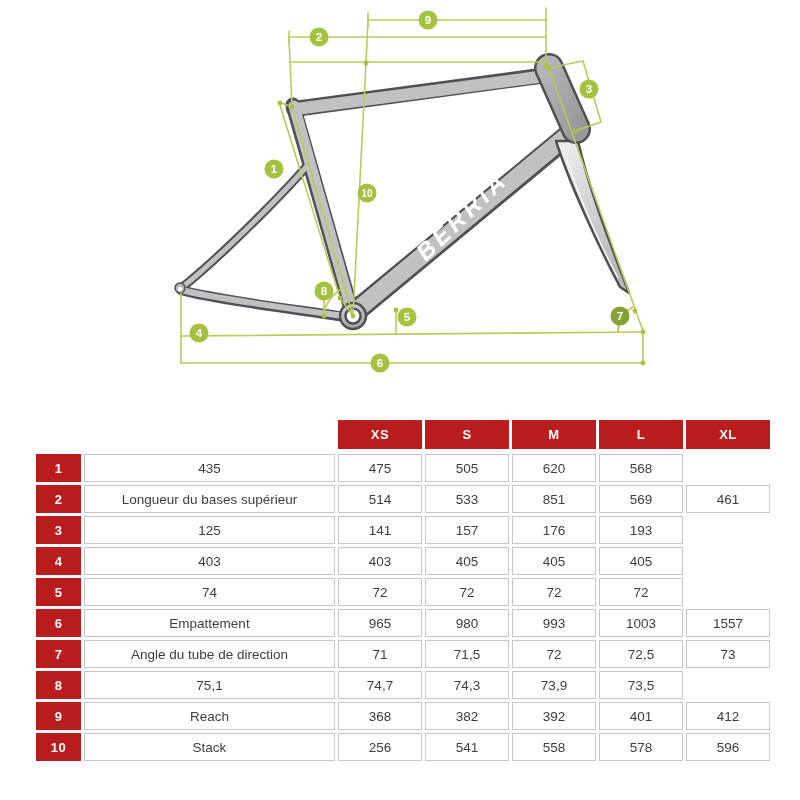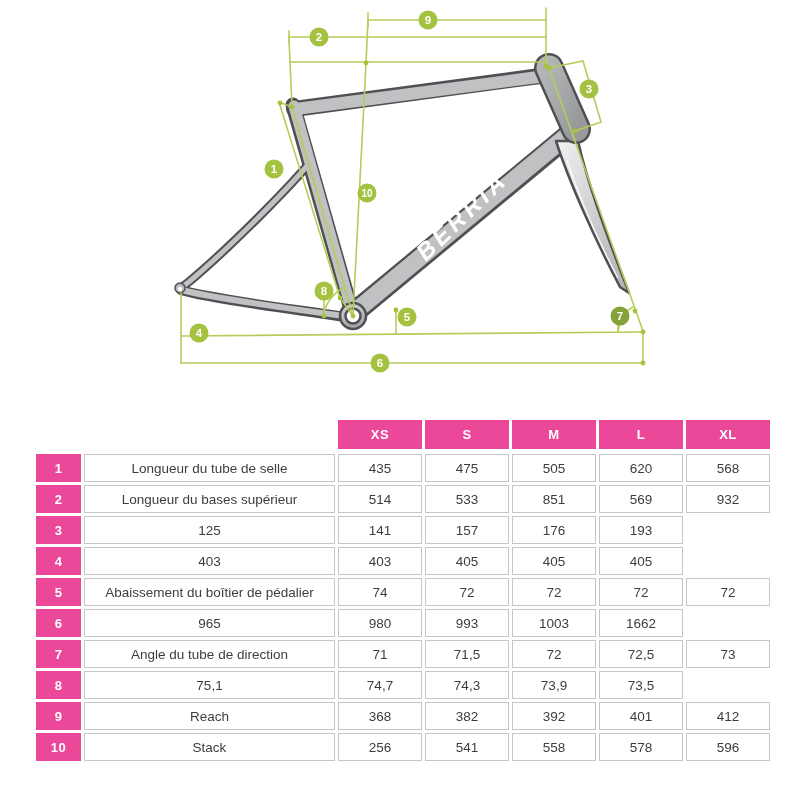--- a/index.html
+++ b/index.html
@@ -6,21 +6,21 @@
   body{
     width:800px;height:800px;background:#ffffff;position:relative;overflow:hidden;
     font-family:"Liberation Sans",sans-serif;
   }
   .diagram{position:absolute;top:0;left:0;}
   .geo-table{position:absolute;top:420px;left:36px;width:734px;}
   .thead,.trow{display:grid;grid-template-columns:45px 251px repeat(5,1fr);column-gap:3px;}
   .thead{height:29px;margin-bottom:5px;}
   .trow{height:28px;margin-bottom:3px;}
   .hcell,.ncell{
-    background:#ec4899;color:#ffffff;font-weight:bold;font-size:13px;letter-spacing:.5px;
+    background:#b91c1c;color:#ffffff;font-weight:bold;font-size:13px;letter-spacing:.5px;
     display:flex;align-items:center;justify-content:center;
   }
   .spacer{background:transparent;}
   .lcell,.vcell{
     background:#ffffff;border:1px solid #c6c6c6;color:#3d3d3d;font-size:13.5px;
     display:flex;align-items:center;justify-content:center;white-space:nowrap;
   }
   svg text.callout-num{fill:#ffffff;font-weight:bold;font-family:"Liberation Sans",sans-serif;}
   svg text.brand{
     fill:#ffffff;font-weight:bold;font-style:italic;font-size:24px;letter-spacing:4px;
@@ -168,68 +168,67 @@
     <div class="spacer"></div>
     <div class="hcell">XS</div>
     <div class="hcell">S</div>
     <div class="hcell">M</div>
     <div class="hcell">L</div>
     <div class="hcell">XL</div>
   </div>
   <div>
       <div class="trow">
         <div class="ncell">1</div>
-        <div class="lcell">Longueur du tube de selle</div>
         <div class="vcell">435</div>
         <div class="vcell">475</div>
         <div class="vcell">505</div>
         <div class="vcell">620</div>
         <div class="vcell">568</div>
       </div>
       <div class="trow">
         <div class="ncell">2</div>
         <div class="lcell">Longueur du bases supérieur</div>
         <div class="vcell">514</div>
         <div class="vcell">533</div>
         <div class="vcell">851</div>
         <div class="vcell">569</div>
-        <div class="vcell">932</div>
+        <div class="vcell">461</div>
       </div>
       <div class="trow">
         <div class="ncell">3</div>
         <div class="vcell">125</div>
         <div class="vcell">141</div>
         <div class="vcell">157</div>
         <div class="vcell">176</div>
         <div class="vcell">193</div>
       </div>
       <div class="trow">
         <div class="ncell">4</div>
         <div class="vcell">403</div>
         <div class="vcell">403</div>
         <div class="vcell">405</div>
         <div class="vcell">405</div>
         <div class="vcell">405</div>
       </div>
       <div class="trow">
         <div class="ncell">5</div>
-        <div class="lcell">Abaissement du boîtier de pédalier</div>
         <div class="vcell">74</div>
         <div class="vcell">72</div>
         <div class="vcell">72</div>
         <div class="vcell">72</div>
         <div class="vcell">72</div>
       </div>
       <div class="trow">
         <div class="ncell">6</div>
+        <div class="lcell">Empattement</div>
         <div class="vcell">965</div>
         <div class="vcell">980</div>
         <div class="vcell">993</div>
         <div class="vcell">1003</div>
-        <div class="vcell">1662</div>
+        <div class="vcell">1557</div>
       </div>
       <div class="trow">
         <div class="ncell">7</div>
         <div class="lcell">Angle du tube de direction</div>
         <div class="vcell">71</div>
         <div class="vcell">71,5</div>
         <div class="vcell">72</div>
         <div class="vcell">72,5</div>
         <div class="vcell">73</div>
       </div>

